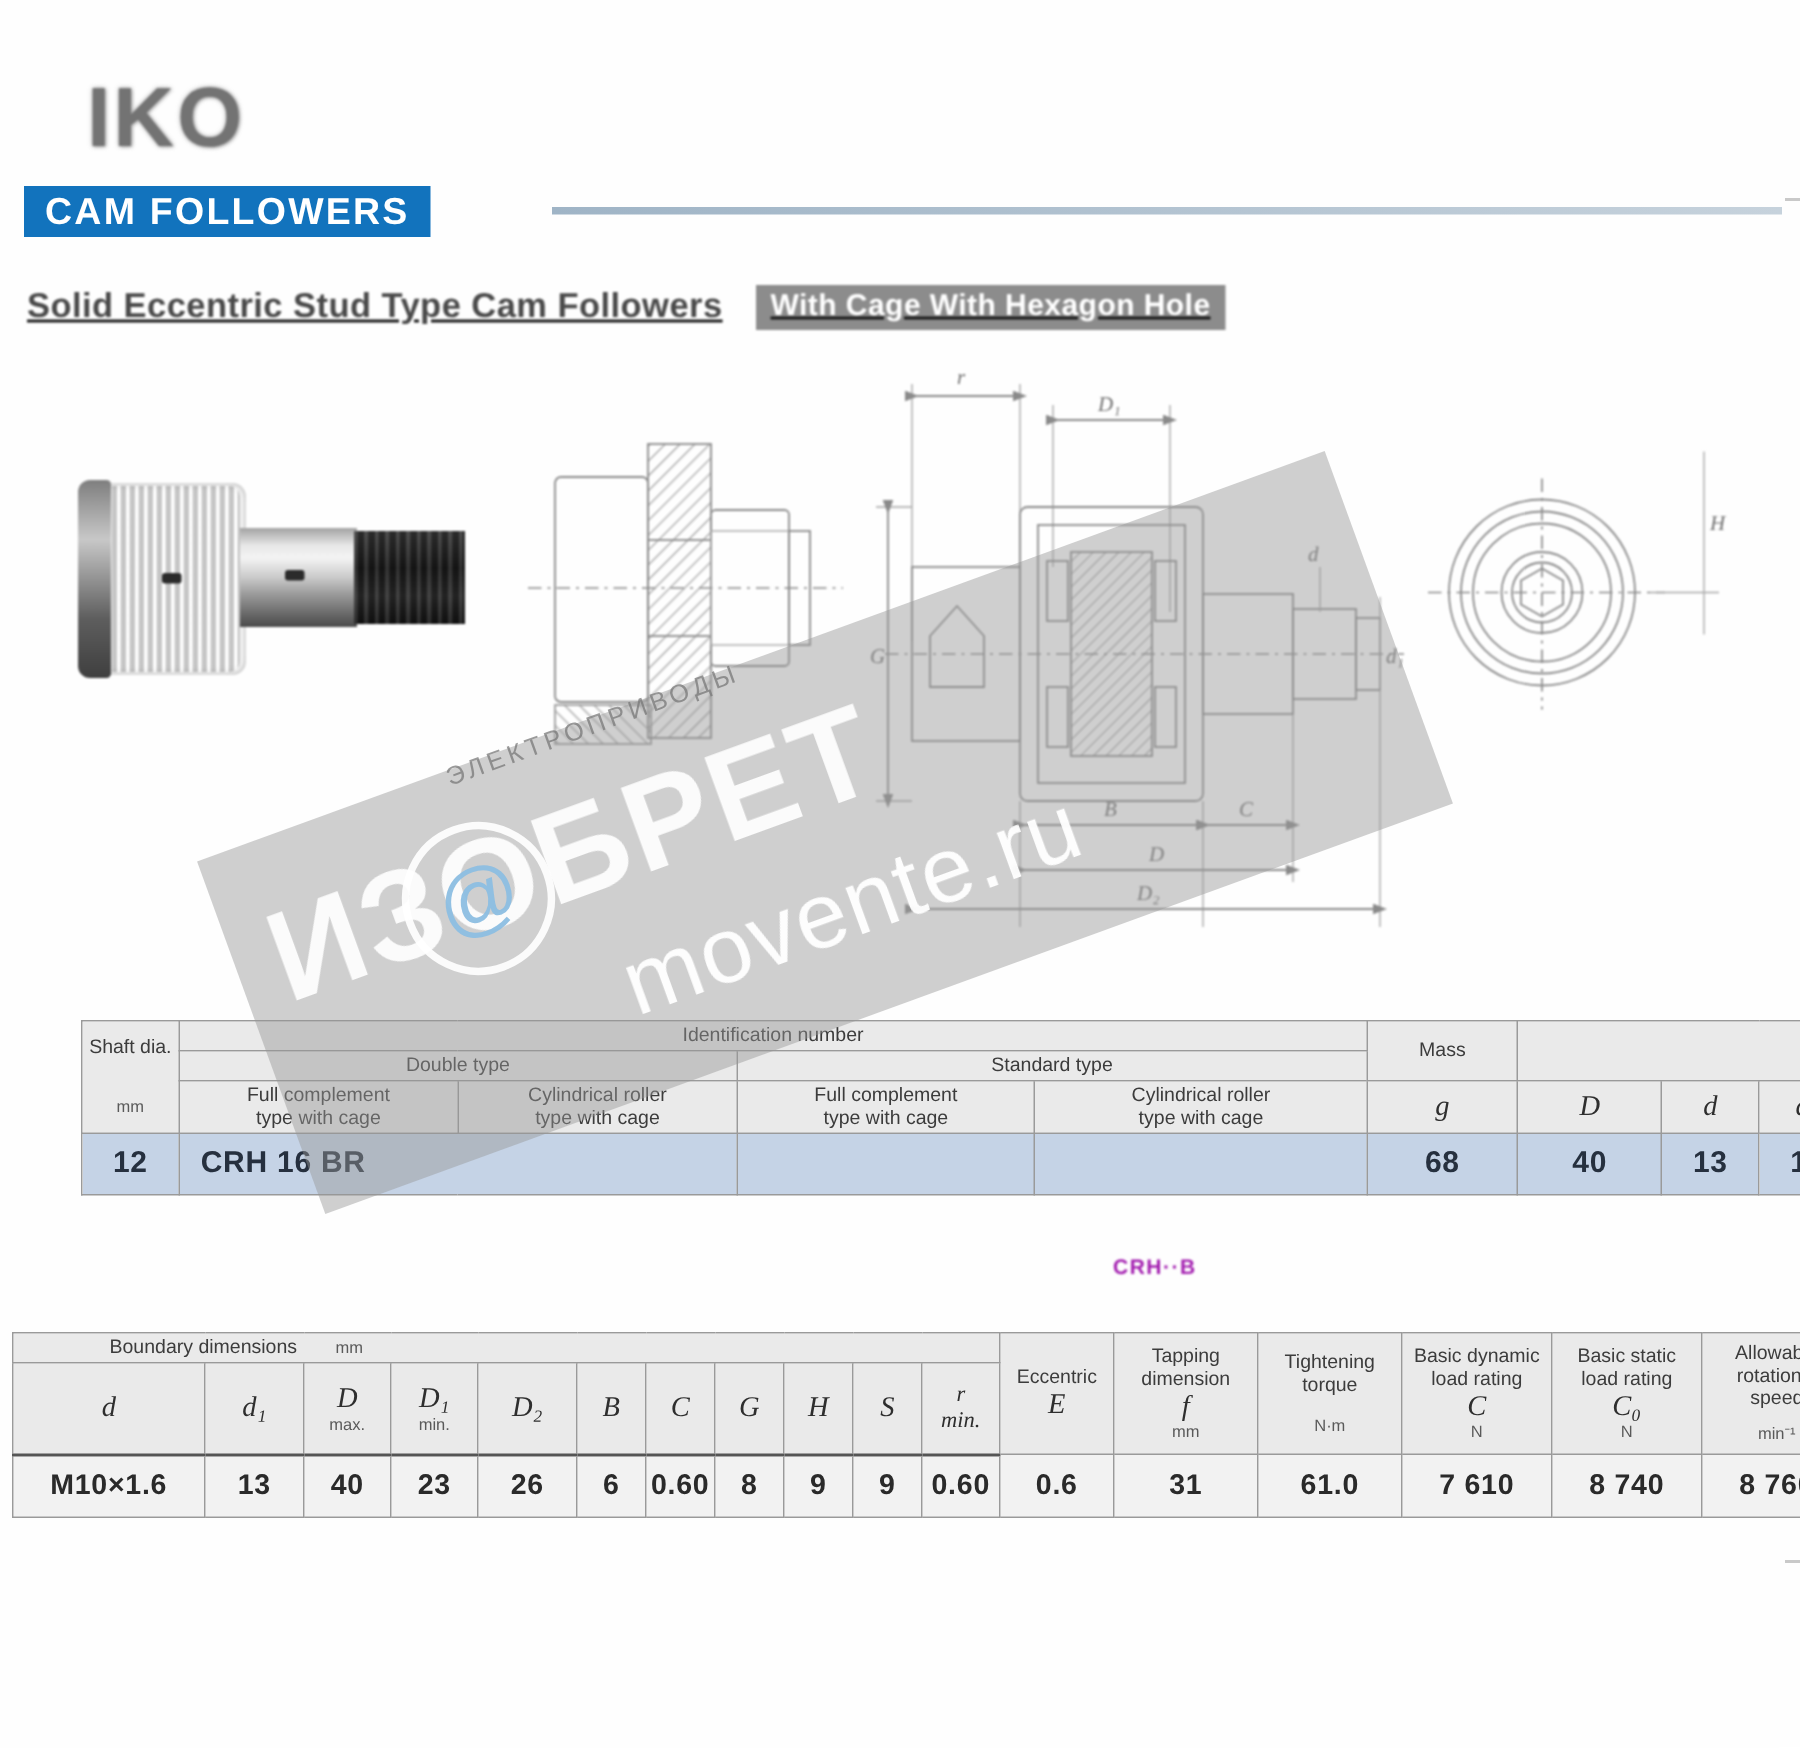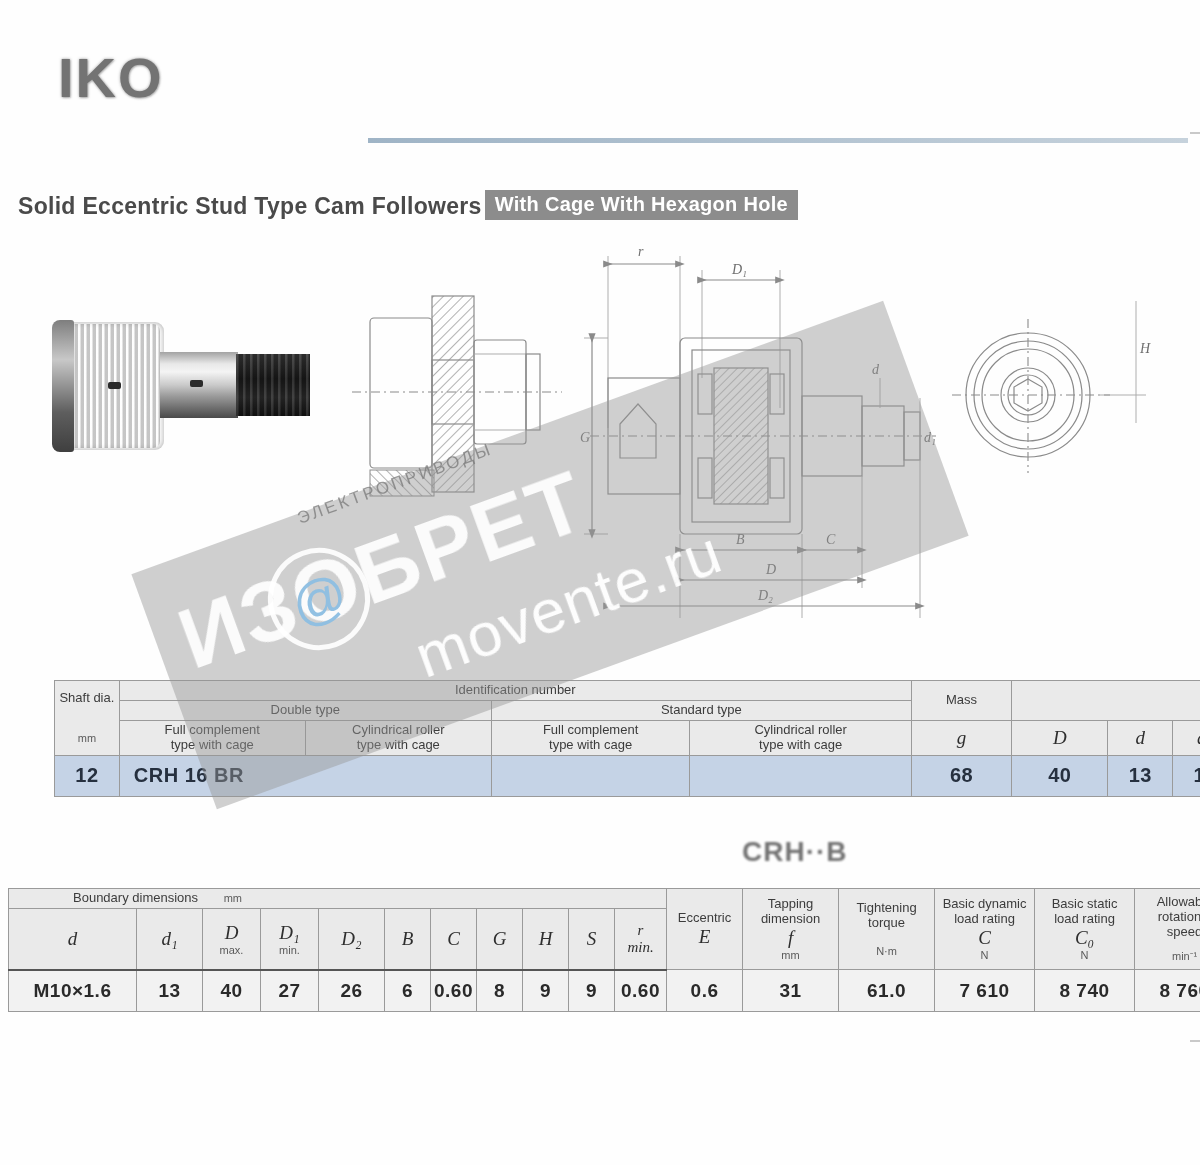--- a/index.html
+++ b/index.html
@@ -66,23 +66,24 @@
     position: absolute;
     left: 368px; top: 138px;
     width: 820px; height: 5px;
     background: linear-gradient(to right, #9fb4c6, #c6d2dc);
   }
 
   #subtitle-row {
     position: absolute;
     left: 18px; top: 190px;
     display: flex;
-    align-items: flex-end;
-    gap: 3px;
+    align-items: flex-start;
+    gap: 22px;
     white-space: nowrap;
+    text-decoration: underline;
   }
   #subtitle-main {
     font-size: 23px;
     font-weight: bold;
     color: #4a4a4a;
     filter: blur(0.55px);
     letter-spacing: .3px;
   }
   #subtitle-tag {
     font-size: 20px;
@@ -166,23 +167,23 @@
   }
 
   
   #fig-mount { position: absolute; left: 352px; top: 60px; width: 210px; height: 230px; }
 
   
   #fig-section { position: absolute; left: 580px; top: 0px; width: 360px; height: 420px; }
   #fig-caption {
     position: absolute;
     left: 742px; top: 608px;
-    font-size: 28px;
+    font-size: 14px;
     font-weight: bold;
-    color: #737373;
+    color: #a21caf;
     filter: blur(0.8px);
     letter-spacing: 1px;
   }
 
   
   #fig-endview { position: absolute; left: 950px; top: 55px; width: 215px; height: 230px; }
 
   svg { display: block; overflow: visible; }
   .ln   { stroke: #8a8a8a; stroke-width: 1.2; fill: none; }
   .ln-d { stroke: #8a8a8a; stroke-width: 1.1; fill: none; stroke-dasharray: 9 4 2 4; }
@@ -315,20 +316,21 @@
 
 <div id="page">
 
   <div class="edge-tick" style="top:132px;"></div>
   <div class="edge-tick" style="top:690px;"></div>
   <div class="edge-tick" style="top:900px;"></div>
   <div class="edge-tick" style="top:1040px;"></div>
 
   <div id="brand-logo">IKO</div>
 
+  <div id="section-banner">CAM FOLLOWERS</div>
   <div id="banner-rule"></div>
 
   <div id="subtitle-row">
     <span id="subtitle-main">Solid Eccentric Stud Type Cam Followers</span>
     <span id="subtitle-tag">With Cage With Hexagon Hole</span>
   </div>
 
   <div id="figures">
 
     <div id="photo-wrap">
@@ -598,21 +600,21 @@
         <th class="sym">G</th>
         <th class="sym">H</th>
         <th class="sym">S</th>
         <th class="sym" style="white-space:pre-line;font-size:15px">r
 min.</th>
       </tr>
       <tr class="data-row plain">
         <td>M10×1.6</td>
         <td>13</td>
         <td>40</td>
-        <td>27</td>
+        <td>23</td>
         <td>26</td>
         <td>6</td>
         <td>0.60</td>
         <td>8</td>
         <td>9</td>
         <td>9</td>
         <td>0.60</td>
         <td>0.6</td>
         <td>31</td>
         <td>61.0</td>

